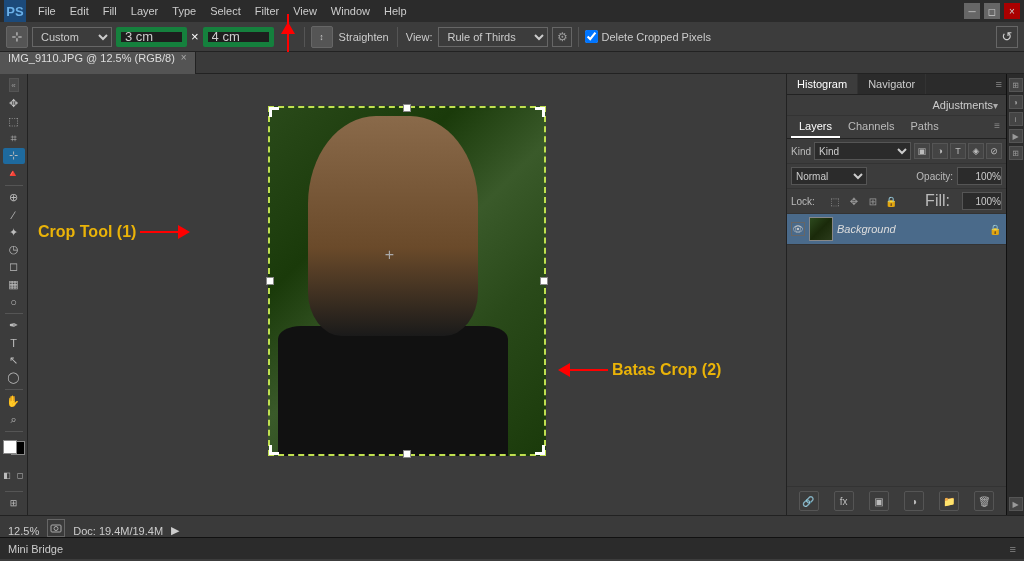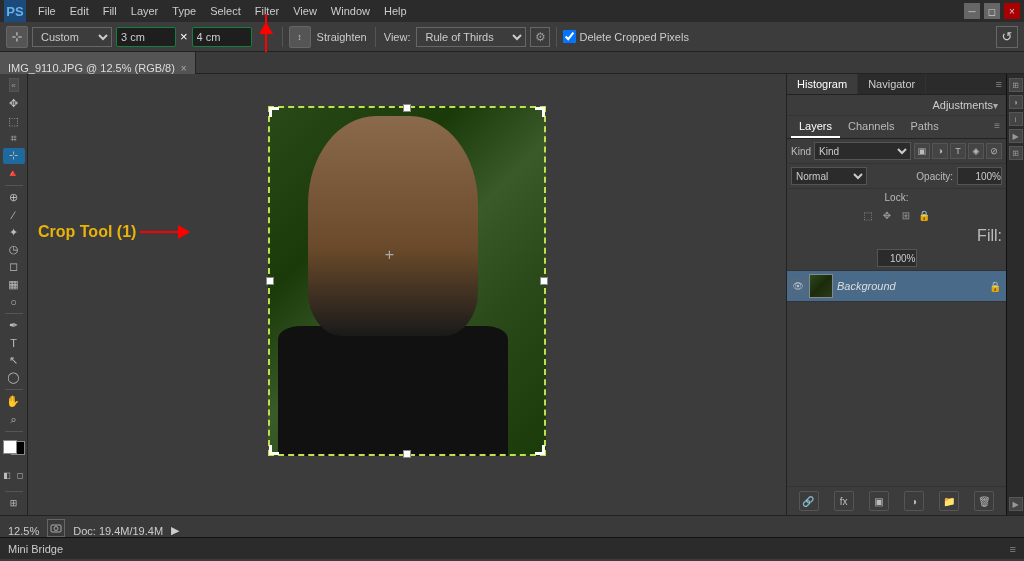--- a/index.html
+++ b/index.html
@@ -44,25 +44,25 @@
       width: 22px; height: 22px;
       background: #555;
       border: 1px solid #666;
       display: flex; align-items: center; justify-content: center;
       font-size: 9px; cursor: pointer; border-radius: 2px;
     }
     .toolbar-separator { width: 1px; height: 20px; background: #555; margin: 0 2px; }
     .toolbar-input {
       height: 20px;
       background: #1e1e1e;
-      border: 1px solid #15803d;
-      color: #ccc;
-      font-size: 11px;
+      border: 5px solid #15803d;
+      color: #ccc;
+      font-size: 13px;
       padding: 0 4px;
-      width: 60px;
+      width: 71px;
       border-radius: 2px;
     }
     .toolbar-dropdown {
       height: 20px;
       background: #3c3c3c;
       border: 1px solid #666;
       color: #ccc;
       font-size: 11px;
       padding: 0 4px;
       cursor: pointer;
@@ -103,21 +103,21 @@
       height: 22px;
       background: #3a3a3a;
       display: flex;
       align-items: center;
       border-bottom: 1px solid #222;
     }
     .file-tab {
       height: 22px;
       background: #545454;
       border-right: 1px solid #222;
-      display: flex; align-items: flex-end;
+      display: flex; align-items: flex-start;
       padding: 0 8px;
       font-size: 11px;
       color: #ddd;
       gap: 6px;
     }
     .tab-close { color: #aaa; cursor: pointer; font-size: 10px; }
 
     
     #main-area {
       display: flex;
@@ -373,23 +373,22 @@
       border: 1px solid #555;
       color: #ccc;
       font-size: 10px;
       text-align: right;
     }
 
     .lock-bar {
       display: flex;
       align-items: center;
       padding: 3px 4px;
-      gap: 4px;
+      gap: 12px;
       border-bottom: 1px solid #333;
-      flex-direction: column;
     }
     .lock-label { font-size: 10px; color: #bbb; }
     .lock-icons { display: flex; gap: 3px; }
     .lock-icon-btn {
       width: 16px; height: 16px;
       background: transparent;
       border: none;
       color: #999;
       font-size: 10px; cursor: pointer;
       display: flex; align-items: center; justify-content: center;
@@ -666,20 +665,24 @@
           <div class="crop-corner bl"></div>
           <div class="crop-corner br"></div>
           <div class="crop-mid tm"></div>
           <div class="crop-mid bm"></div>
           <div class="crop-mid lm"></div>
           <div class="crop-mid rm"></div>
         </div>
       </div>
     </div>
 
+    <div style="position:absolute; top:286px; left:530px; display:flex; align-items:center; gap:4px;">
+      <div class="arrow-left"></div>
+      <span class="annotation-text">Batas Crop  (2)</span>
+    </div>
   </div>
 
   <div id="right-panel">
 
     <div class="panel-tabs-top">
       <div class="panel-tab active">Histogram</div>
       <div class="panel-tab">Navigator</div>
       <div style="margin-left:auto;padding:4px;color:#888;cursor:pointer;">≡</div>
     </div>
 

